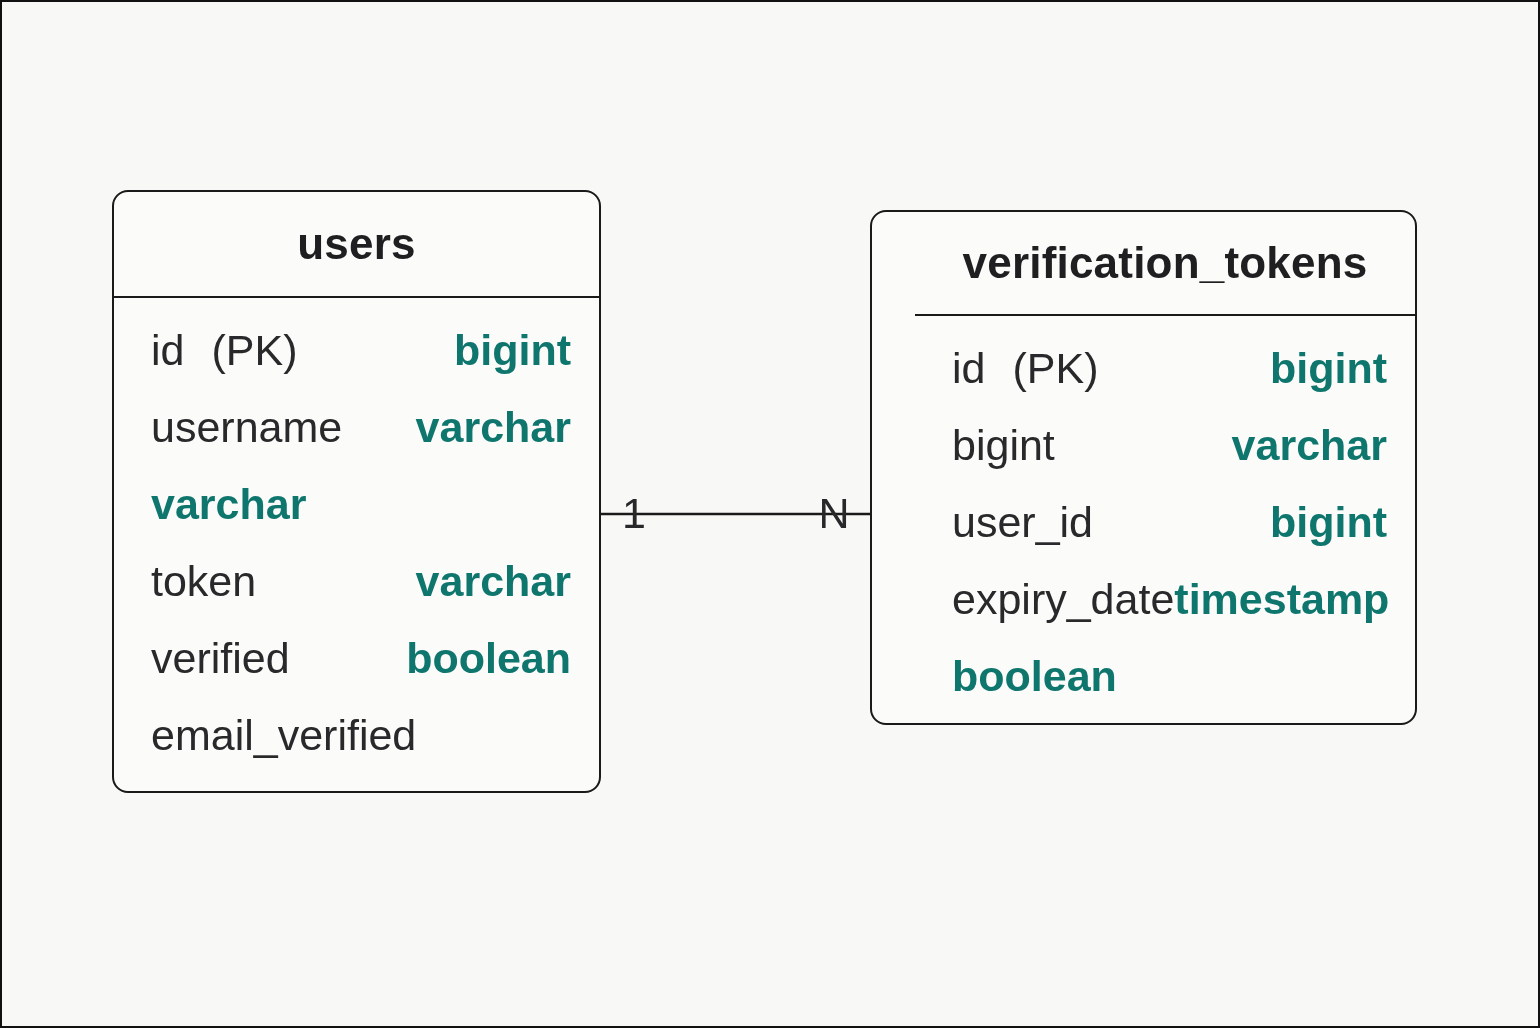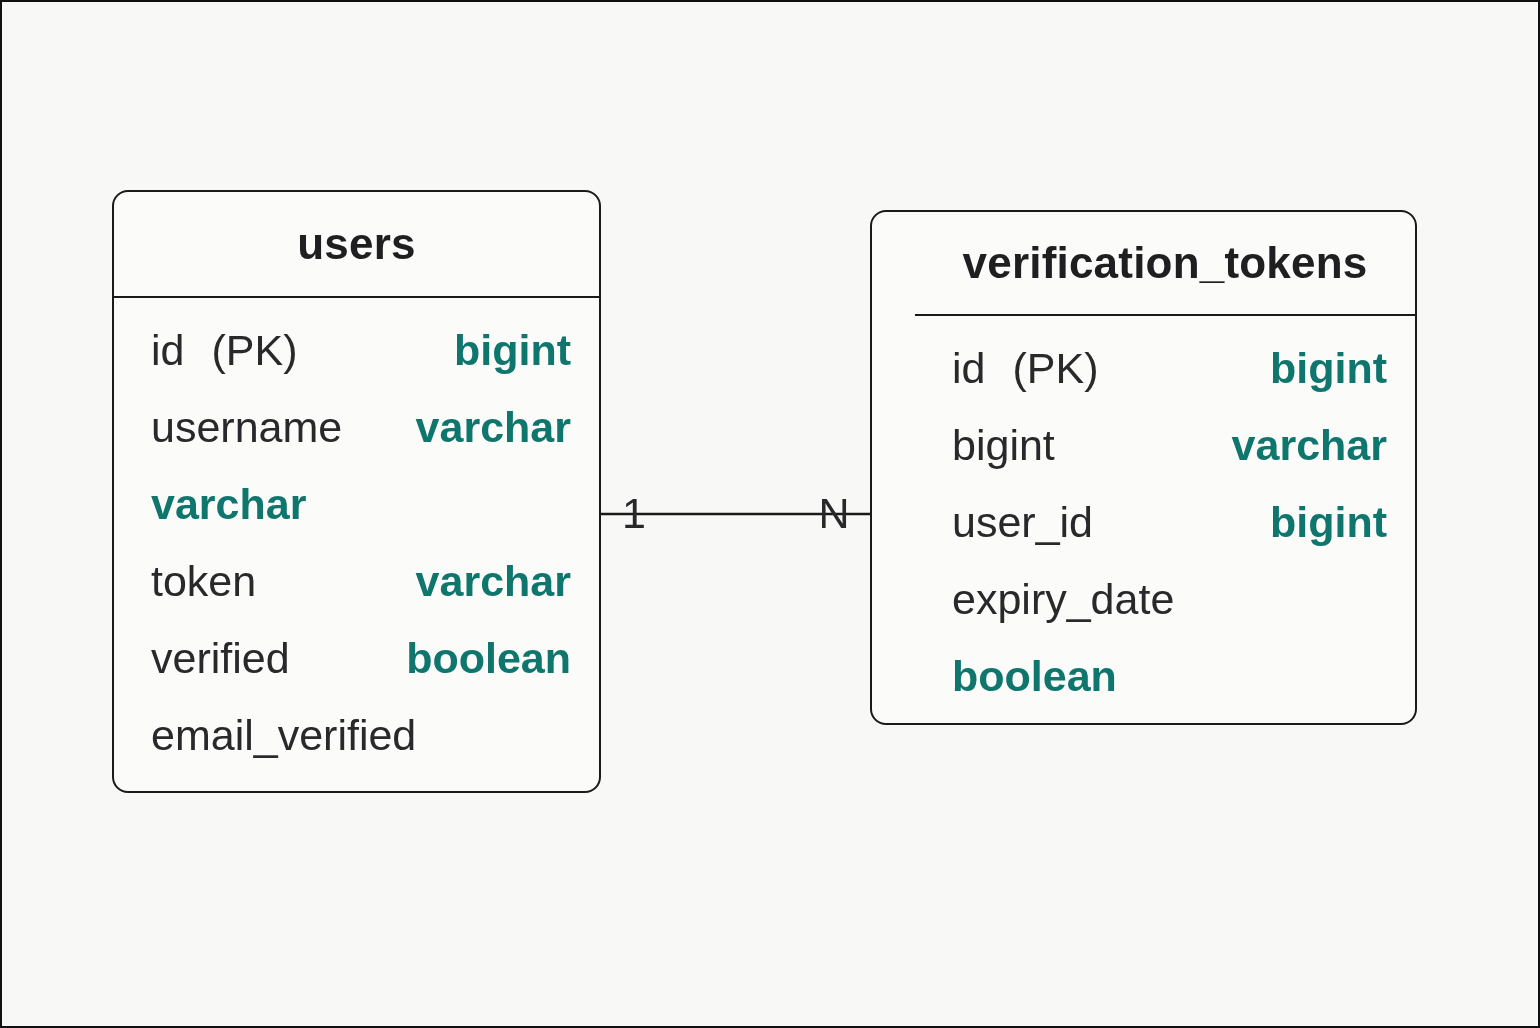--- a/index.html
+++ b/index.html
@@ -129,20 +129,21 @@
       <div class="field-row">
         <span class="field-name"><span>bigint</span><span class="pk-label"></span></span>
         <span class="field-type">varchar</span>
       </div>
       <div class="field-row">
         <span class="field-name"><span>user_id</span><span class="pk-label"></span></span>
         <span class="field-type">bigint</span>
       </div>
       <div class="field-row">
         <span class="field-name"><span>expiry_date</span><span class="pk-label"></span></span>
+        <span class="field-type">timestamp</span>
       </div>
       <div class="field-row">
         <span class="field-type">boolean</span>
       </div>
     </div>
   </section>
 
   <svg class="connector" width="271" height="100" viewBox="0 0 271 100" aria-hidden="true">
     <line x1="0" y1="51" x2="271" y2="51" stroke="#1a1a1a" stroke-width="2.5"></line>
     <text class="cardinality" x="33" y="65" text-anchor="middle">1</text>

